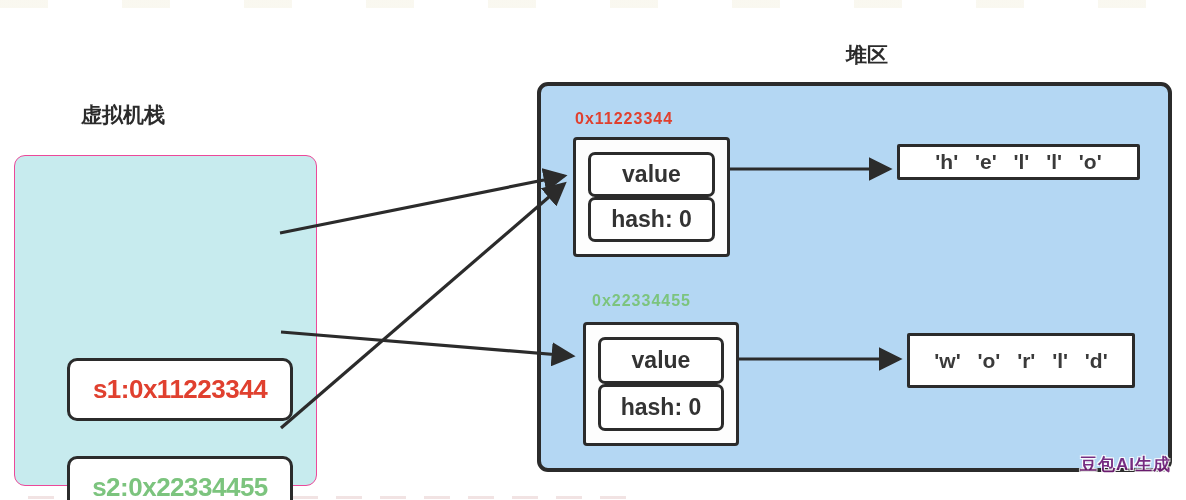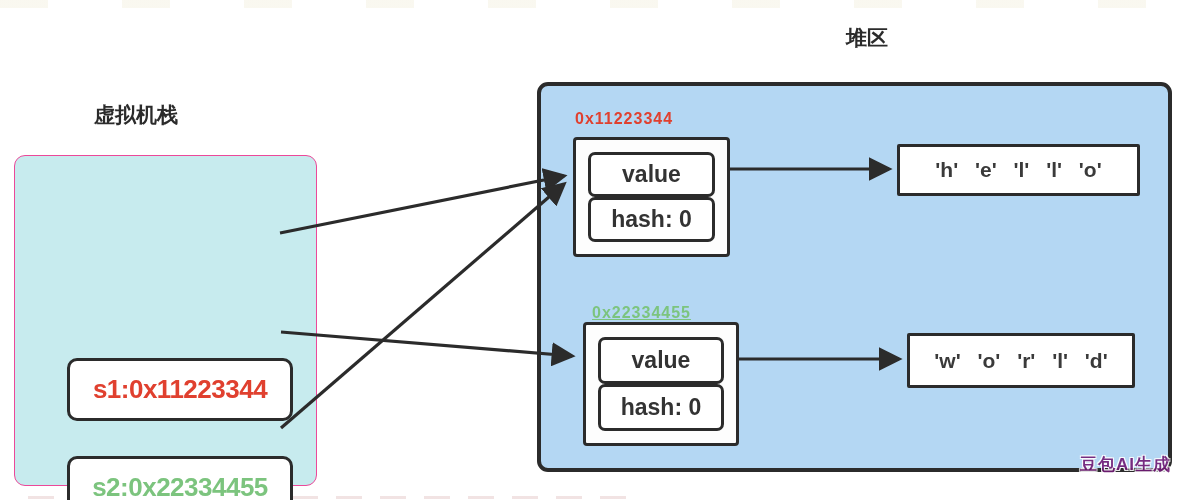--- a/index.html
+++ b/index.html
@@ -16,22 +16,22 @@
   }
   .bottom-dashes {
     position:absolute; left:28px; top:496px; width:600px; height:3px;
     background:repeating-linear-gradient(90deg, #eedcdc 0 26px, transparent 26px 44px);
     opacity:.8;
   }
 
   .section-title {
     position:absolute; font-size:21px; font-weight:bold; color:#2b2b2b; white-space:nowrap;
   }
-  .stack-title { left:94px; top:101px; }
-  .heap-title  { left:846px; top:24px; }
+  .stack-title { left:81px; top:101px; }
+  .heap-title  { left:846px; top:41px; }
 
   .stack-box {
     position:absolute; left:14px; top:155px; width:303px; height:331px;
     background:#c7ebee; border:1px solid #ec4899; border-radius:11px;
     box-sizing:border-box;
   }
   .stack-item {
     position:absolute; left:52px; width:226px; height:63px;
     background:#ffffff; border:3px solid #2b2b2b; border-radius:10px;
     box-sizing:border-box;
@@ -45,42 +45,42 @@
   .heap-box {
     position:absolute; left:537px; top:82px; width:635px; height:390px;
     background:#b4d7f3; border:4px solid #2b2b2b; border-radius:11px;
     box-sizing:border-box;
   }
 
   .obj-label {
     position:absolute; font-size:16px; font-weight:bold; letter-spacing:1px; white-space:nowrap;
   }
   .obj1-label { left:575px; top:110px; }
-  .obj2-label { left:592px; top:304px;text-decoration:underline; }
+  .obj2-label { left:592px; top:292px; }
 
   .string-obj {
     position:absolute; background:#fdfdfd; border:3px solid #2b2b2b; border-radius:4px;
     box-sizing:border-box; display:flex; flex-direction:column; justify-content:space-between;
     padding:12px;
   }
   .obj1 { left:573px; top:137px; width:157px; height:120px; }
   .obj2 { left:583px; top:322px; width:156px; height:124px; }
   .field {
     border:3px solid #2b2b2b; border-radius:7px; background:#ffffff;
     box-sizing:border-box; height:54px;
     display:flex; align-items:center; justify-content:center;
     font-size:23px; font-weight:bold; color:#333333; white-space:nowrap;
   }
 
   .char-array {
     position:absolute; background:#ffffff; border:3px solid #2b2b2b; border-radius:2px;
     box-sizing:border-box; display:flex; align-items:center; justify-content:center;
     font-size:21px; font-weight:bold; color:#3a3a3a; word-spacing:11px; white-space:nowrap;
   }
-  .arr1 { left:897px; top:144px; width:243px; height:52px; }
+  .arr1 { left:897px; top:144px; width:243px; height:36px; }
   .arr2 { left:907px; top:333px; width:228px; height:55px; }
 
   .arrows { position:absolute; left:0; top:0; width:1186px; height:500px; pointer-events:none; }
 
   .watermark {
     position:absolute; left:1080px; top:453px;
     font-size:17px; font-weight:bold; letter-spacing:1px; color:#701a75; opacity:.9;
     text-shadow:1px 1px 0 #fff, -1px -1px 0 #fff, 1px -1px 0 #fff, -1px 1px 0 #fff;
     white-space:nowrap;
   }

